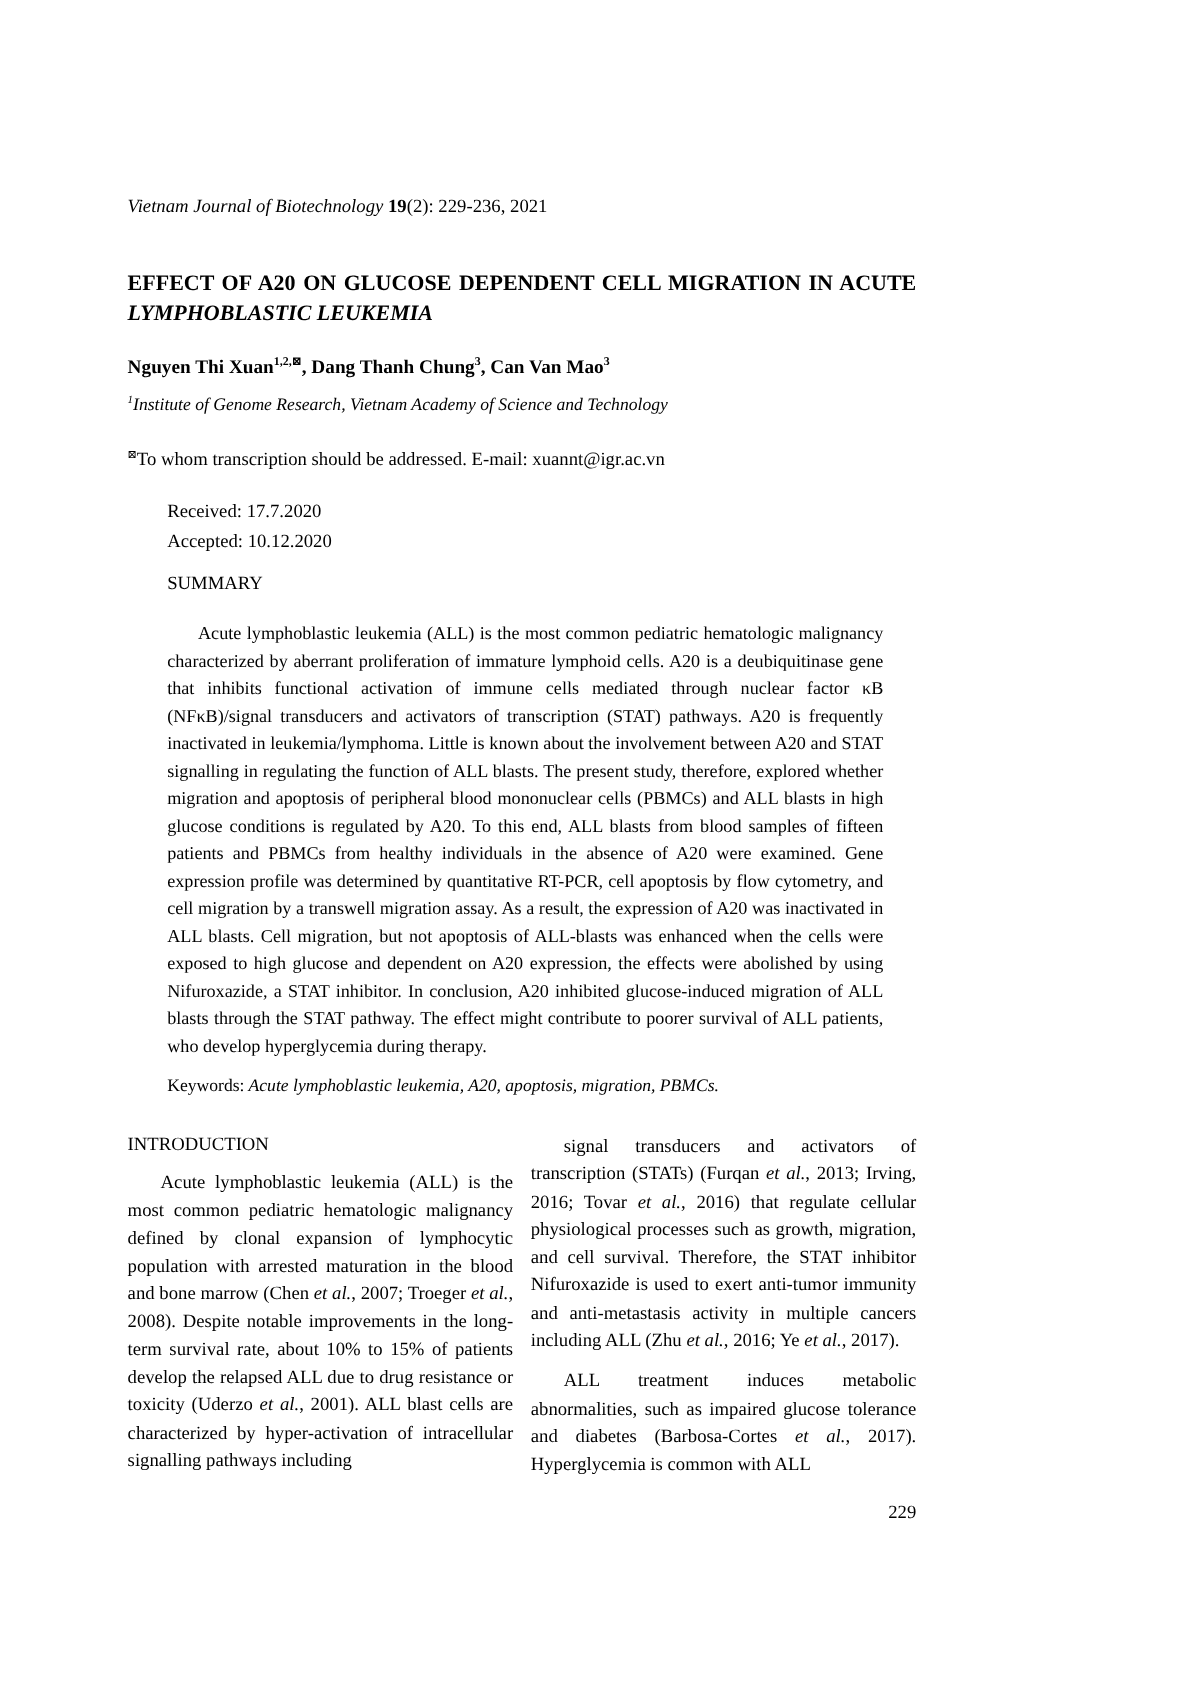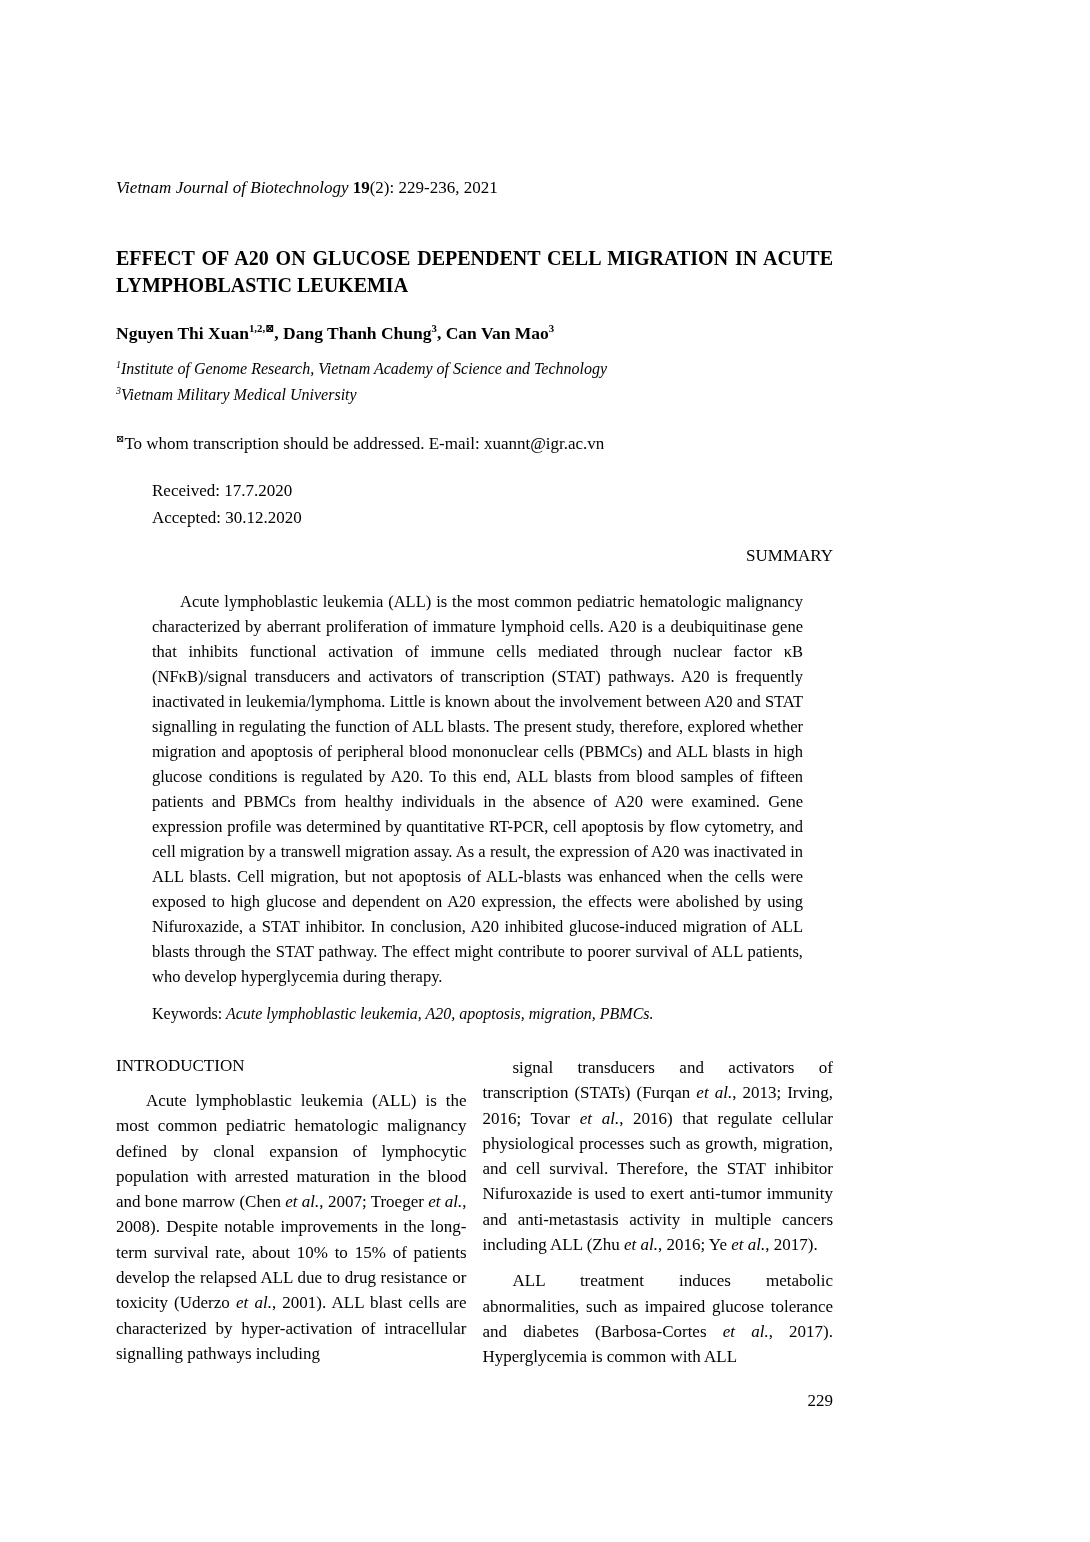--- a/index.html
+++ b/index.html
@@ -25,32 +25,32 @@
 
   .journal-header { font-size: 17px; line-height: 21px; }
 
   .paper-title {
     margin-top: 47px;
     font-size: 20px;
     font-weight: bold;
     line-height: 27px;
   }
   .title-line1 { display: block; text-align: justify; text-align-last: justify; }
-  .title-line2 { display: block; }
+  .title-line2 { display: block; font-style: italic; }
 
   .authors-line { margin-top: 22px; font-size: 17.5px; line-height: 24px; }
 
   .affiliations { margin-top: 11px; font-size: 16px; font-style: italic; line-height: 26px; }
   .affil-sup { vertical-align: super; font-size: 10px; line-height: 0; }
 
   .correspondence { margin-top: 25px; font-size: 17px; line-height: 22px; }
 
   .dates { margin-top: 22px; margin-left: 36px; font-size: 17px; line-height: 27px; }
 
-  .summary-heading { margin-top: 14px; margin-left: 36px; font-size: 17px; line-height: 22px; text-align: right; }
+  .summary-heading { margin-top: 14px; margin-left: 36px; font-size: 17px; line-height: 22px; }
 
   .summary-paragraph {
     margin: 22px 30px 0 36px;
     font-size: 16.5px;
     line-height: 25px;
     text-align: justify;
     text-indent: 28px;
   }
 
   .keywords-line { margin: 14px 30px 0 36px; font-size: 16px; line-height: 22px; }
@@ -81,32 +81,29 @@
     <span class="title-line1">EFFECT OF A20 ON GLUCOSE DEPENDENT CELL MIGRATION IN ACUTE</span>
     <span class="title-line2">LYMPHOBLASTIC LEUKEMIA</span>
   </h1>
 
   <div class="authors-line"><span class="st-b">Nguyen Thi Xuan</span><span class="st-bsup">1,2,⊠</span><span class="st-b">, Dang Thanh Chung</span><span class="st-bsup">3</span><span class="st-b">, Can Van Mao</span><span class="st-bsup">3</span></div>
 
   <div class="affiliations">
     <div class="affil">
       <span class="affil-sup">1</span><span>Institute of Genome Research, Vietnam Academy of Science and Technology</span>
     </div>
-    <div class="affil">
-      <span class="affil-sup">3</span><span>Vietnam Military Medical University</span>
-    </div>
   </div>
 
   <div class="correspondence">
     <span class="affil-sup">⊠</span><span>To whom transcription should be addressed. E-mail: xuannt@igr.ac.vn</span>
   </div>
 
   <div class="dates">
     <div>Received: 17.7.2020</div>
-    <div>Accepted: 30.12.2020</div>
+    <div>Accepted: 10.12.2020</div>
   </div>
 
   <div class="summary-heading">SUMMARY</div>
 
   <div class="summary-paragraph">Acute lymphoblastic leukemia (ALL) is the most common pediatric hematologic malignancy characterized by aberrant proliferation of immature lymphoid cells. A20 is a deubiquitinase gene that inhibits functional activation of immune cells mediated through nuclear factor κB (NFκB)/signal transducers and activators of transcription (STAT) pathways. A20 is frequently inactivated in leukemia/lymphoma. Little is known about the involvement between A20 and STAT signalling in regulating the function of ALL blasts. The present study, therefore, explored whether migration and apoptosis of peripheral blood mononuclear cells (PBMCs) and ALL blasts in high glucose conditions is regulated by A20. To this end, ALL blasts from blood samples of fifteen patients and PBMCs from healthy individuals in the absence of A20 were examined. Gene expression profile was determined by quantitative RT-PCR, cell apoptosis by flow cytometry, and cell migration by a transwell migration assay. As a result, the expression of A20 was inactivated in ALL blasts. Cell migration, but not apoptosis of ALL-blasts was enhanced when the cells were exposed to high glucose and dependent on A20 expression, the effects were abolished by using Nifuroxazide, a STAT inhibitor. In conclusion, A20 inhibited glucose-induced migration of ALL blasts through the STAT pathway. The effect might contribute to poorer survival of ALL patients, who develop hyperglycemia during therapy.</div>
 
   <div class="keywords-line">
     <span class="keywords-label">Keywords:</span><span class="keywords-value"> Acute lymphoblastic leukemia, A20, apoptosis, migration, PBMCs.</span>
   </div>
 

